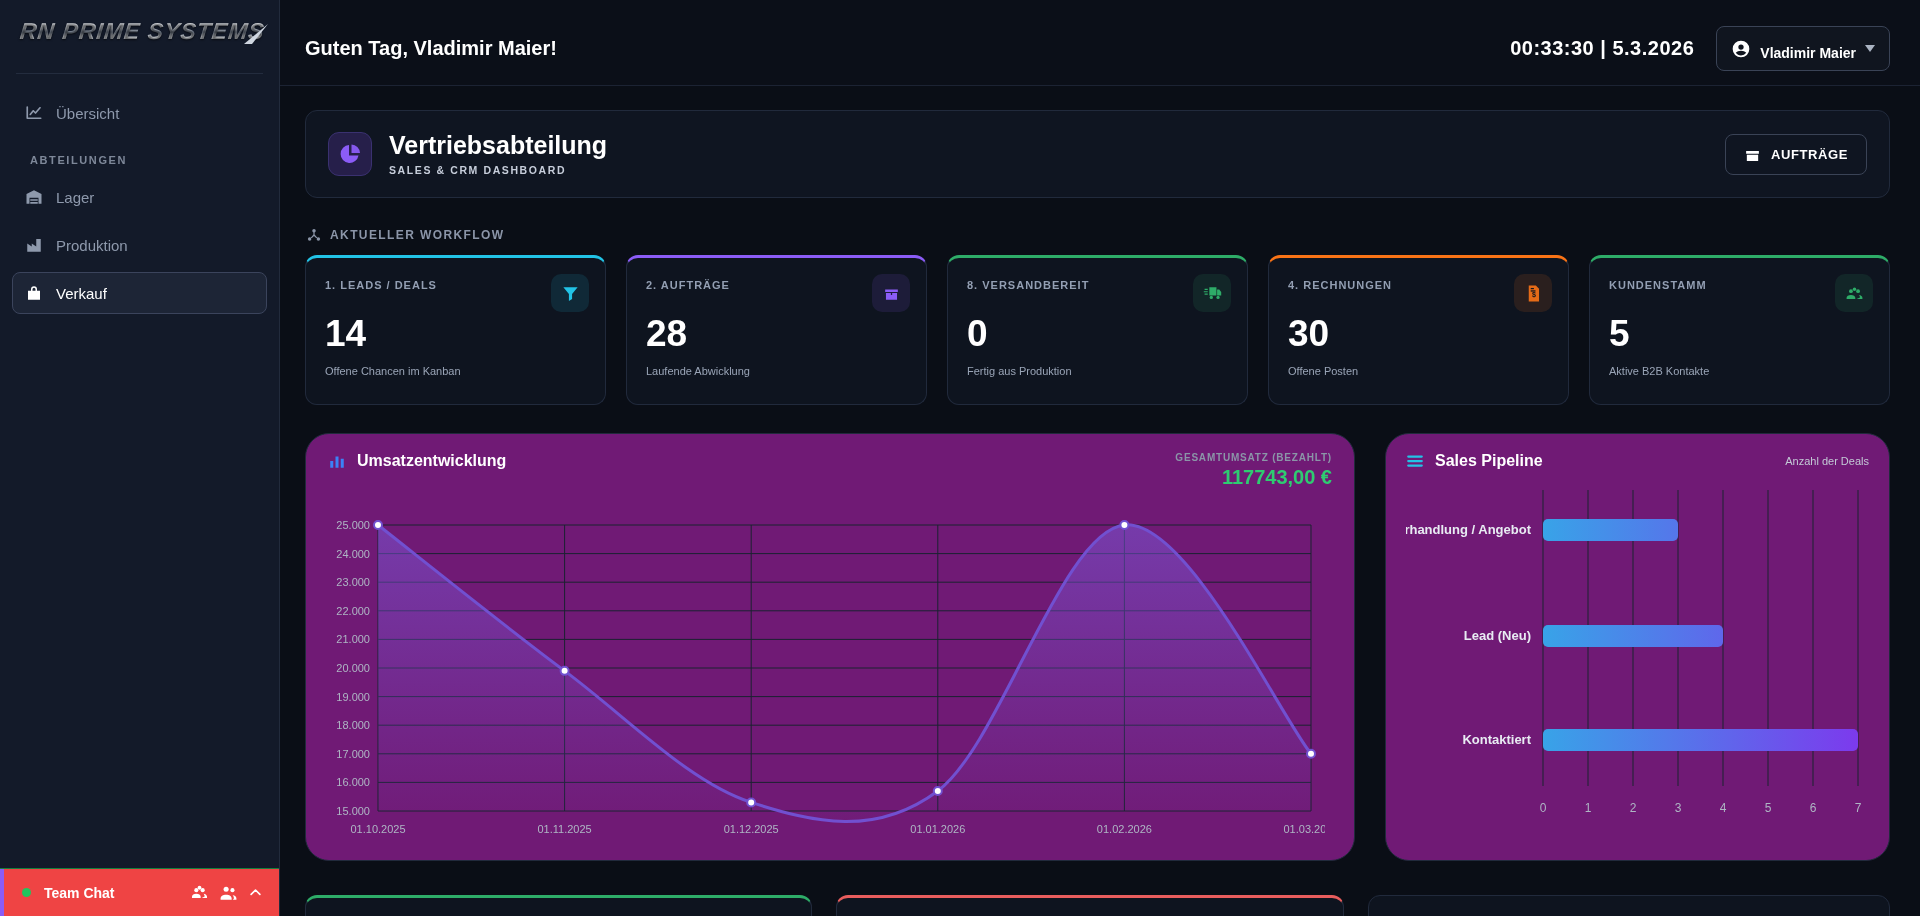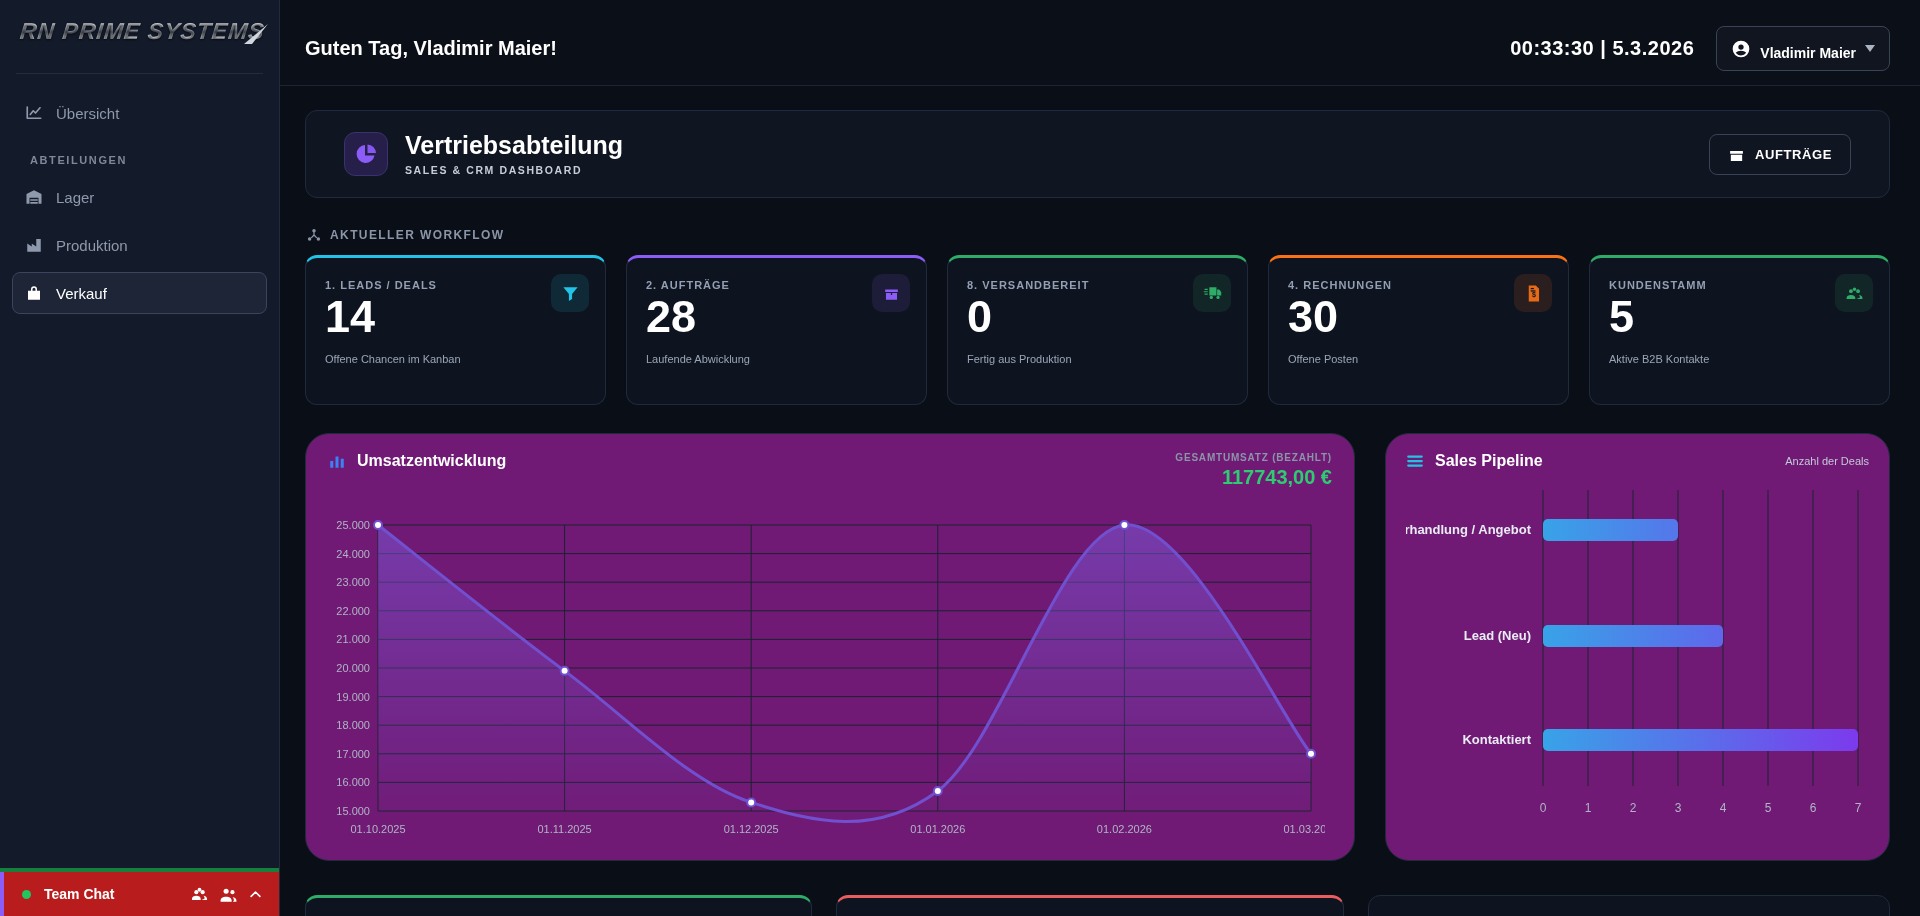--- a/index.html
+++ b/index.html
@@ -32,21 +32,21 @@
     color:#8e99ac; font-size:15px; cursor:pointer; border:1px solid transparent; margin-bottom:6px;
   }
   .nav-item .ico { width:18px; height:18px; color:#8e99ac; flex:none; }
   .nav-item.active { background:#1d2536; border:1px solid #3b445c; color:#ffffff; }
   .nav-item.active .ico { color:#ffffff; }
   .section-label {
     font-size:11px; font-weight:bold; letter-spacing:1.6px; color:#7e8899;
     margin:20px 0 10px 18px;
   }
   .team-chat {
-    margin-top:auto; height:48px; background:#b91c1c; border-top:4px solid #15803d;
+    margin-top:auto; height:48px; background:#ef4444; border-top:1px solid #15803d;
     display:flex; align-items:center; padding:0 16px 0 22px; position:relative; cursor:pointer;
   }
   .team-chat::before { content:""; position:absolute; left:0; top:0; bottom:0; width:4px; background:#8b5cf6; }
   .online-dot { width:9px; height:9px; border-radius:50%; background:#22c55e; margin-right:13px; }
   .team-chat-label { font-weight:bold; font-size:14px; color:#fff; }
   .chat-icons { margin-left:auto; display:flex; align-items:center; gap:10px; color:#fff; }
   .chat-icons .ico { width:19px; height:19px; }
 
   
   .main { flex:1; display:flex; flex-direction:column; height:916px; overflow:hidden; }
@@ -63,21 +63,21 @@
   }
   .user-btn .ico { width:20px; height:20px; color:#fff; }
   .user-name { font-size:14px; font-weight:bold;margin-top:9px; }
   .caret { width:10px; height:7px; color:#aab3c2; }
 
   .content { padding:24px 30px 0 25px; flex:1; }
 
   
   .dept-card {
     background:#0f1521; border:1px solid #212a3c; border-radius:12px; height:88px;
-    display:flex; align-items:center; padding:0 38px;
+    display:flex; align-items:center; padding:0 22px;
   }
   .dept-icon {
     width:44px; height:44px; border-radius:11px; background:#261f4a; border:1px solid #3a3170;
     display:flex; align-items:center; justify-content:center; color:#8b5cf6; margin-right:17px;
   }
   .dept-icon svg { width:24px; height:24px; }
   .dept-title { font-size:25px; font-weight:bold; color:#ffffff; line-height:1.1; }
   .dept-sub { font-size:10.5px; font-weight:bold; letter-spacing:1.6px; color:#c7cedb; margin-top:4px; }
   .dept-action {
     margin-left:auto; display:flex; align-items:center; gap:10px;
@@ -96,21 +96,21 @@
   .stat-card {
     background:#0e141f; border:1px solid #212a3c; border-top:3px solid #22c3e6;
     border-radius:12px; height:150px; padding:17px 19px; position:relative;
   }
   .stat-title { font-size:11px; font-weight:bold; letter-spacing:1px; color:#939fb3; padding-top:4px; max-width:170px; }
   .stat-tile {
     position:absolute; top:16px; right:16px; width:38px; height:38px; border-radius:10px;
     display:flex; align-items:center; justify-content:center;
   }
   .stat-tile svg { width:19px; height:19px; }
-  .stat-value { font-size:45px; font-weight:bold; color:#ffffff; }
+  .stat-value { font-size:37px; font-weight:bold; color:#ffffff; margin-top:22px; }
   .stat-sub { font-size:11px; color:#9aa5b7; margin-top:10px; }
 
   
   .charts-row { display:grid; grid-template-columns:1fr 505px; gap:30px; margin-top:28px; }
   .panel { background:#701a75; border:1px solid #212a3c; border-radius:24px; padding:18px 22px; height:428px; }
   .panel-head { display:flex; align-items:flex-start; }
   .panel-title-wrap { display:flex; align-items:center; gap:11px; }
   .panel-title { font-size:16px; font-weight:bold; color:#fff; }
   .panel-head .ico { width:18px; height:18px; }
   .rev-total { margin-left:auto; text-align:right; }

